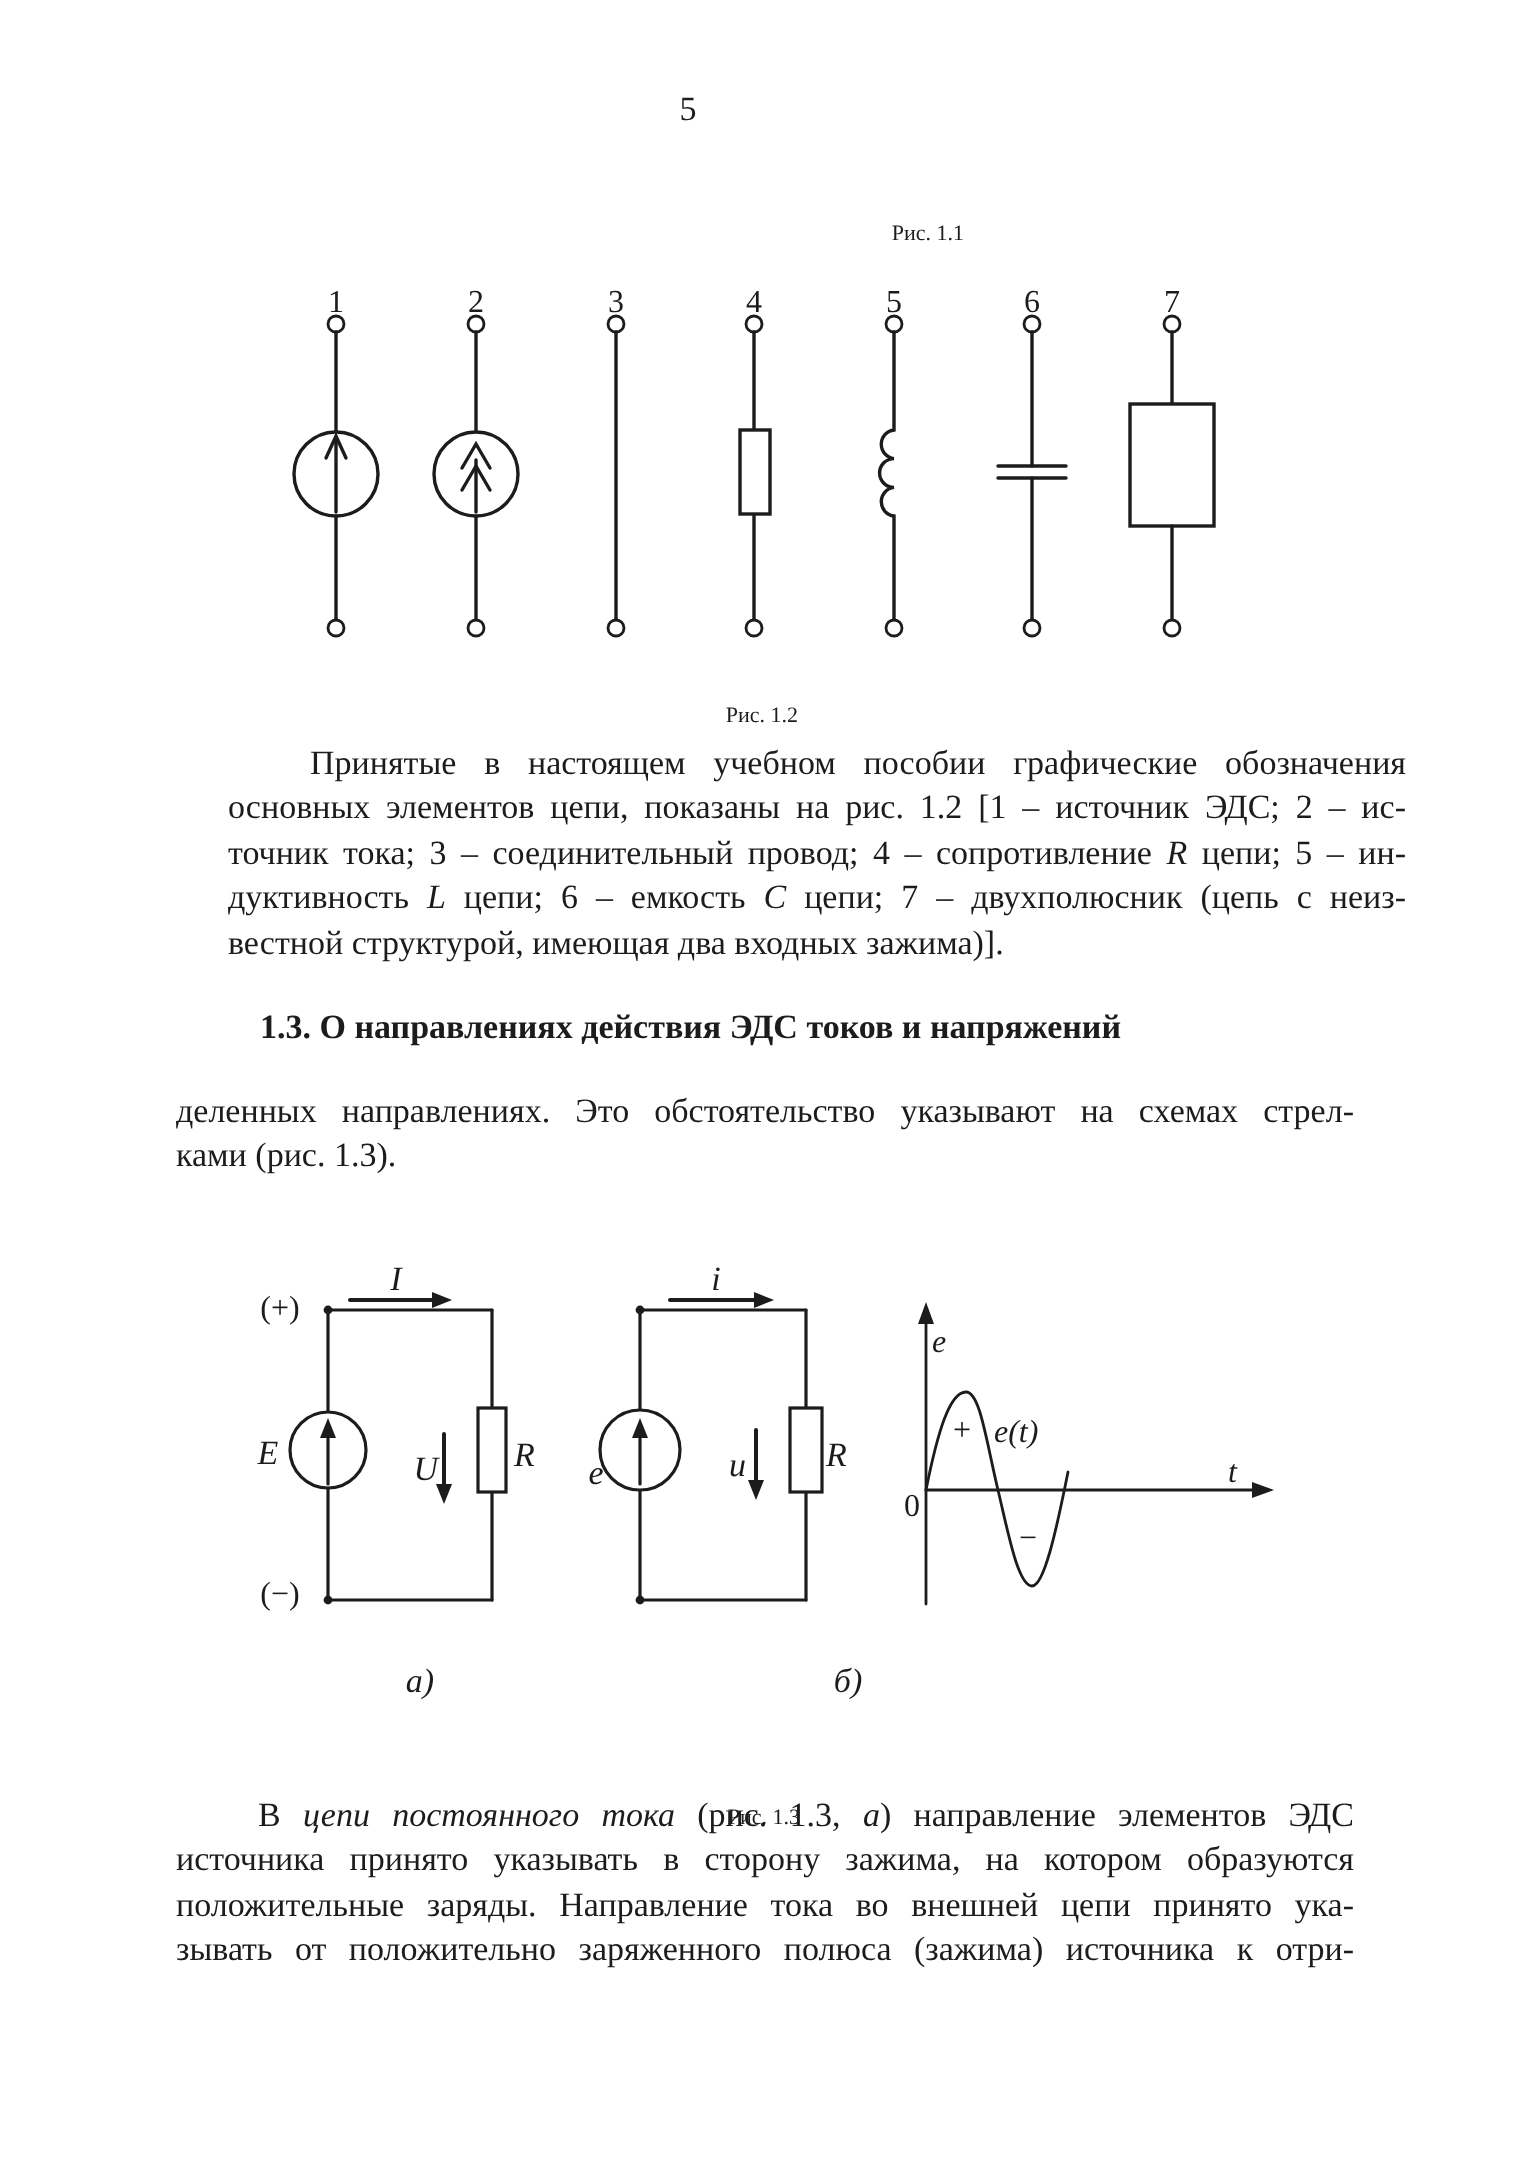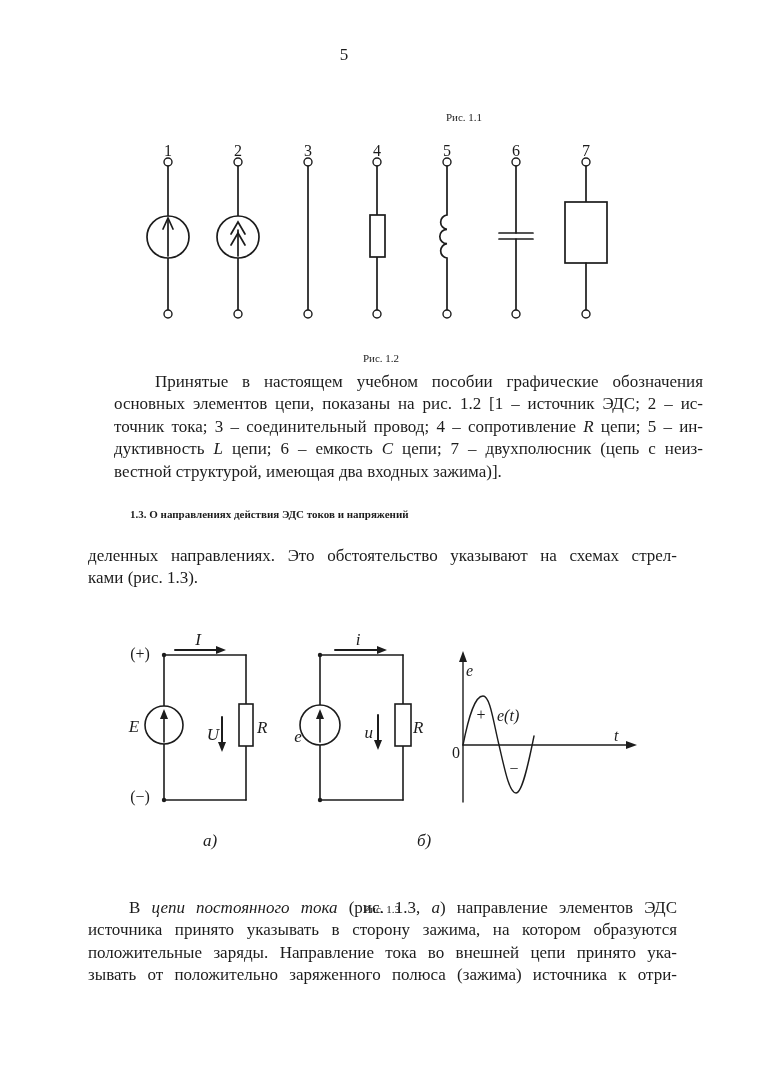--- a/index.html
+++ b/index.html
@@ -7,21 +7,21 @@
     width:763px; height:1080px; background:#ffffff; position:relative;
     font-family:"Liberation Serif", serif; color:#1c1c1c; overflow:hidden;
   }
   .para { position:absolute; left:88px; width:589px; }
   .line { height:22.4px; line-height:22.4px; font-size:17px; white-space:normal; }
   .just { text-align:justify; text-align-last:justify; }
   .ind  { text-indent:41px; }
   .it   { font-style:italic; }
   .cap  { position:absolute; width:200px; text-align:center; font-size:11px; line-height:22px; height:22px; }
   .pageno { position:absolute; width:100px; text-align:center; font-size:17px; line-height:22px; }
-  .headline { position:absolute; left:88px; width:589px; font-size:11px; line-height:22.4px; font-weight:bold; padding-left:0; }
+  .headline { position:absolute; left:88px; width:589px; font-size:17px; line-height:22.4px; font-weight:bold; padding-left:0; }
   .headline .inner { padding-left:42px; }
   svg { position:absolute; overflow:visible; }
   svg text { font-family:"Liberation Serif", serif; fill:#1c1c1c; }
   .slbl  { font-style:italic; font-size:17px; }
   .slbls { font-style:italic; font-size:16px; }
   .supr  { font-size:16px; }
   .snum  { font-size:16px; }
 </style>
 </head>
 <body>

